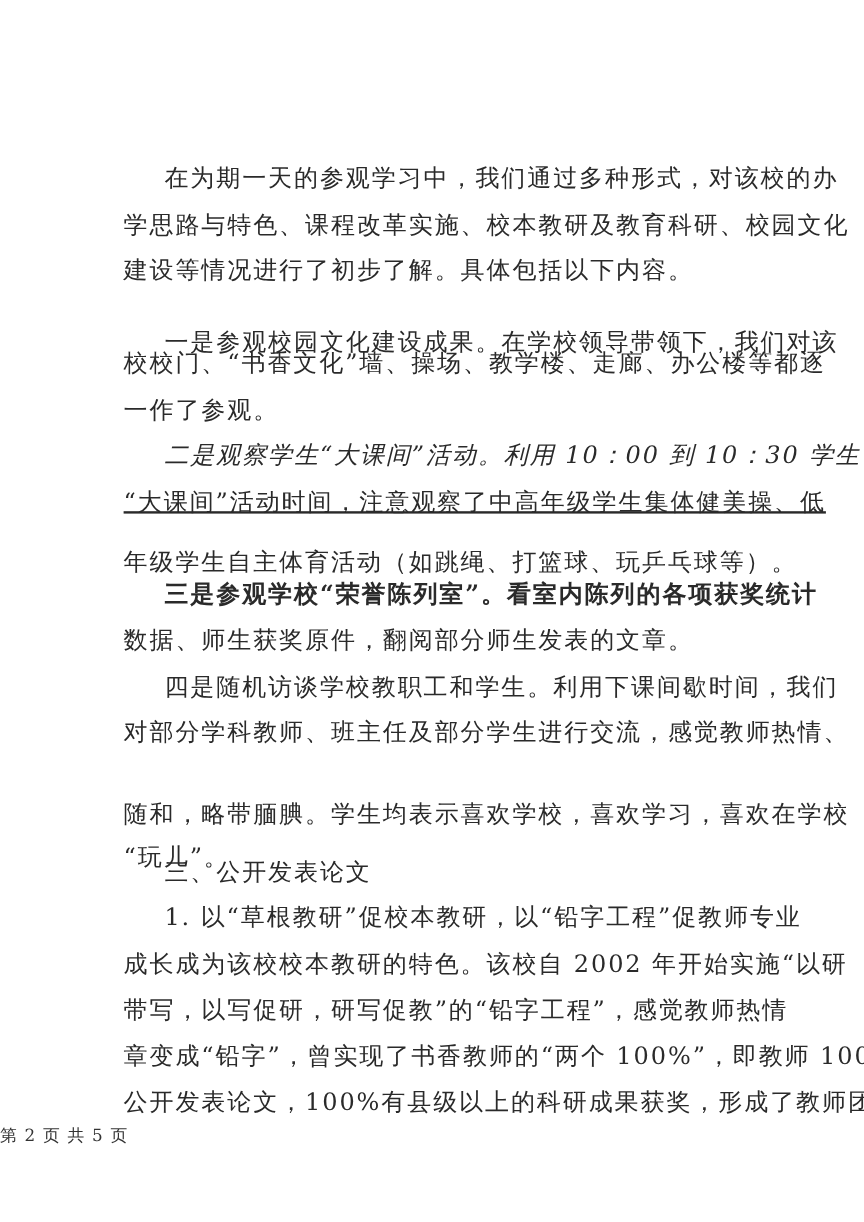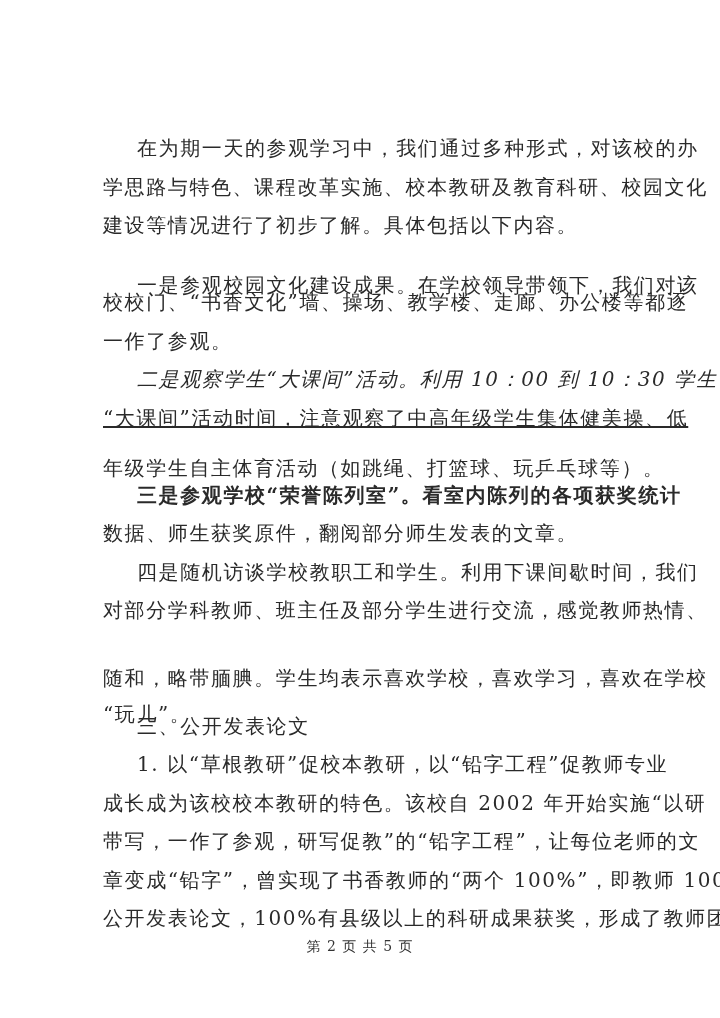--- a/index.html
+++ b/index.html
@@ -7,21 +7,21 @@
     width: 720px; height: 1018px; background: #ffffff; position: relative; overflow: hidden;
     font-family: "DejaVu Serif", "Liberation Serif", serif; color: #2a2a2a;
   }
   .page { position: absolute; left: 0; top: 0; width: 720px; height: 1008px; }
   .line {
     position: absolute; left: 103px; font-size: 20px; line-height: 24px;
     white-space: nowrap; letter-spacing: 1.6px;
   }
   .indent { left: 137px; }
   .footer {
-    position: absolute; top: 938px; left: 0; width: 720px; text-align: center;
+    position: absolute; top: 938px; left: 0; width: 720px; 
     font-size: 14px; color: #333; letter-spacing: 1px;
   }
 </style>
 </head>
 <body>
 
 <div class="page">
   <div id="lines">
       <div class="line indent" style="top: 136px;">在为期一天的参观学习中，我们通过多种形式，对该校的办</div>
       <div class="line" style="top: 175px;">学思路与特色、课程改革实施、校本教研及教育科研、校园文化</div>
@@ -34,18 +34,18 @@
       <div class="line" style="top: 456px;">年级学生自主体育活动（如跳绳、打篮球、玩乒乓球等）。</div>
       <div class="line indent" style="top: 483px; font-weight: bold;">三是参观学校“荣誉陈列室”。看室内陈列的各项获奖统计</div>
       <div class="line" style="top: 521px;">数据、师生获奖原件，翻阅部分师生发表的文章。</div>
       <div class="line indent" style="top: 560px;">四是随机访谈学校教职工和学生。利用下课间歇时间，我们</div>
       <div class="line" style="top: 598px; text-align: right;">对部分学科教师、班主任及部分学生进行交流，感觉教师热情、</div>
       <div class="line" style="top: 666px;">随和，略带腼腆。学生均表示喜欢学校，喜欢学习，喜欢在学校</div>
       <div class="line" style="top: 702px;">“玩儿”。</div>
       <div class="line indent" style="top: 714px;">三、公开发表论文</div>
       <div class="line indent" style="top: 752px;">1. 以“草根教研”促校本教研，以“铅字工程”促教师专业</div>
       <div class="line" style="top: 791px;">成长成为该校校本教研的特色。该校自 2002 年开始实施“以研</div>
-      <div class="line" style="top: 829px;">带写，一作了参观，研写促教”的“铅字工程”，让每位老师的文</div>
+      <div class="line" style="top: 829px;">带写，以写促研，研写促教”的“铅字工程”，感觉教师热情</div>
       <div class="line" style="top: 868px;">章变成“铅字”，曾实现了书香教师的“两个 100%”，即教师 100%</div>
       <div class="line" style="top: 906px;">公开发表论文，100%有县级以上的科研成果获奖，形成了教师团</div>
     </div>
   <div class="footer">第 2 页  共 5 页</div>
 </div>
 
 </body></html>

